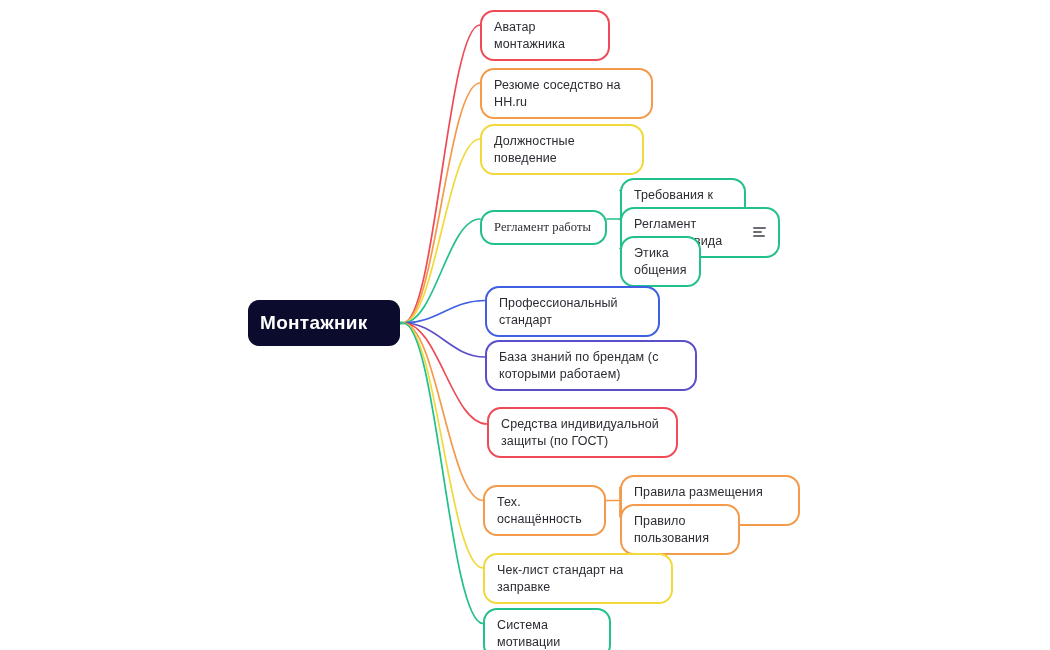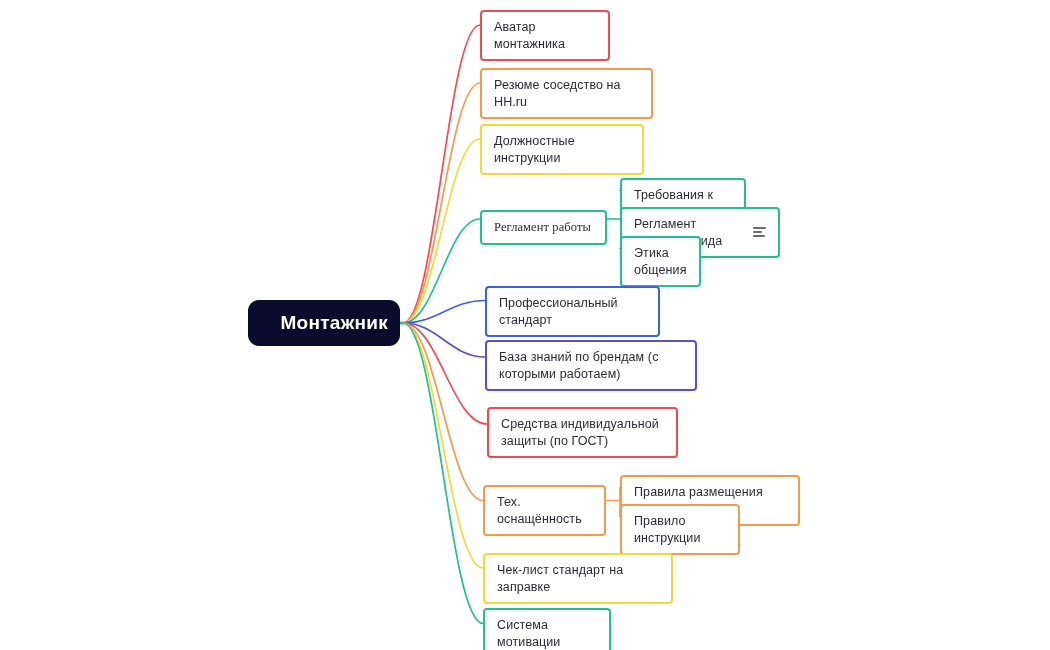--- a/index.html
+++ b/index.html
@@ -23,21 +23,21 @@
     top: 0;
     width: 1050px;
     height: 650px;
     pointer-events: none;
   }
   .node {
     position: absolute;
     box-sizing: border-box;
     background: #ffffff;
     border: 2px solid #a16207;
-    border-radius: 4px;
+    border-radius: 14px;
     display: flex;
     align-items: center;
     padding: 7px 12px;
     font-size: 12.5px;
     line-height: 1.32;
     color: #2b2b33;
     letter-spacing: 0.1px;
     white-space: pre-wrap;
   }
   .node .label {
@@ -45,21 +45,20 @@
   }
   .node.root {
     background: #0b0b2e;
     border: none;
     border-radius: 11px;
     color: #ffffff;
     font-size: 19px;
     font-weight: bold;
     justify-content: center;
     letter-spacing: 0.3px;
-    text-align: right;
   }
   .note-icon {
     flex: 0 0 auto;
     margin-left: 10px;
     width: 13px;
     height: 11px;
     display: inline-block;
   }
   .note-icon span {
     display: block;
@@ -95,27 +94,27 @@
       <path d="M 620 487.5 L 620 516.5" fill="none" stroke="#f39a4b" stroke-width="1.7" stroke-linecap="round" stroke-linejoin="round"></path>
       <path d="M 620 493.5 Q 620 487.5 626 487.5 L 620 487.5" fill="none" stroke="#f39a4b" stroke-width="1.7" stroke-linecap="round" stroke-linejoin="round"></path>
       <path d="M 620 510.5 Q 620 516.5 626 516.5 L 620 516.5" fill="none" stroke="#f39a4b" stroke-width="1.7" stroke-linecap="round" stroke-linejoin="round"></path>
       <path d="M 403 323 C 436.6 323, 449.4 568, 483 568" fill="none" stroke="#f2d93b" stroke-width="1.7" stroke-linecap="round" stroke-linejoin="round"></path>
       <path d="M 403 323 C 436.6 323, 449.4 623.5, 483 623.5" fill="none" stroke="#22c08a" stroke-width="1.7" stroke-linecap="round" stroke-linejoin="round"></path>
     </svg>
   <div id="nodes">
       <div class="node root" style="left: 248px; top: 300px; width: 152px; min-height: 46px;"><span class="label">Монтажник</span></div>
       <div class="node" style="left: 480px; top: 10px; width: 130px; min-height: 30px; border-color: rgb(239, 74, 85);"><span class="label">Аватар монтажника</span></div>
       <div class="node" style="left: 480px; top: 68px; width: 173px; min-height: 30px; border-color: rgb(243, 154, 75);"><span class="label">Резюме соседство на HH.ru</span></div>
-      <div class="node" style="left: 480px; top: 124px; width: 164px; min-height: 30px; border-color: rgb(242, 217, 59);"><span class="label">Должностные инструкции</span></div>
+      <div class="node" style="left: 480px; top: 124px; width: 164px; min-height: 30px; border-color: rgb(242, 217, 59);"><span class="label">Должностные поведение</span></div>
       <div class="node" style="left: 480px; top: 210px; width: 127px; min-height: 30px; border-color: rgb(34, 192, 138); font-family: Liberation Serif, serif;"><span class="label">Регламент работы</span></div>
       <div class="node" style="left: 620px; top: 178px; width: 126px; min-height: 25px; border-color: rgb(34, 192, 138);"><span class="label">Требования к монтажу</span></div>
       <div class="node" style="left: 620px; top: 207px; width: 160px; min-height: 25px; border-color: rgb(34, 192, 138);"><span class="label">Регламент внешнего вида</span><span class="note-icon"><span></span><span></span><span></span></span></div>
       <div class="node" style="left: 620px; top: 236px; width: 81px; min-height: 25px; border-color: rgb(34, 192, 138);"><span class="label">Этика общения</span></div>
       <div class="node" style="left: 485px; top: 286px; width: 175px; min-height: 29px; border-color: rgb(63, 96, 224); align-items: flex-end;"><span class="label">Профессиональный стандарт</span></div>
       <div class="node" style="left: 485px; top: 340px; width: 212px; min-height: 44px; border-color: rgb(90, 79, 200);"><span class="label">База знаний по брендам (с которыми работаем)</span></div>
       <div class="node" style="left: 487px; top: 407px; width: 191px; min-height: 44px; border-color: rgb(239, 74, 85);"><span class="label">Средства индивидуальной защиты (по ГОСТ)</span></div>
       <div class="node" style="left: 483px; top: 485px; width: 123px; min-height: 31px; border-color: rgb(243, 154, 75); justify-content: center;"><span class="label">Тех. оснащённость</span></div>
       <div class="node" style="left: 620px; top: 475px; width: 180px; min-height: 25px; border-color: rgb(243, 154, 75);"><span class="label">Правила размещения (соседство)</span></div>
-      <div class="node" style="left: 620px; top: 504px; width: 120px; min-height: 25px; border-color: rgb(243, 154, 75);"><span class="label">Правило инструкции</span></div>
+      <div class="node" style="left: 620px; top: 504px; width: 120px; min-height: 25px; border-color: rgb(243, 154, 75);"><span class="label">Правило пользования</span></div>
       <div class="node" style="left: 483px; top: 553px; width: 190px; min-height: 30px; border-color: rgb(242, 217, 59);"><span class="label">Чек-лист стандарт на заправке</span></div>
       <div class="node" style="left: 483px; top: 608px; width: 128px; min-height: 31px; border-color: rgb(34, 192, 138);"><span class="label">Система мотивации</span></div>
     </div>
 </div>
 
 </body></html>

